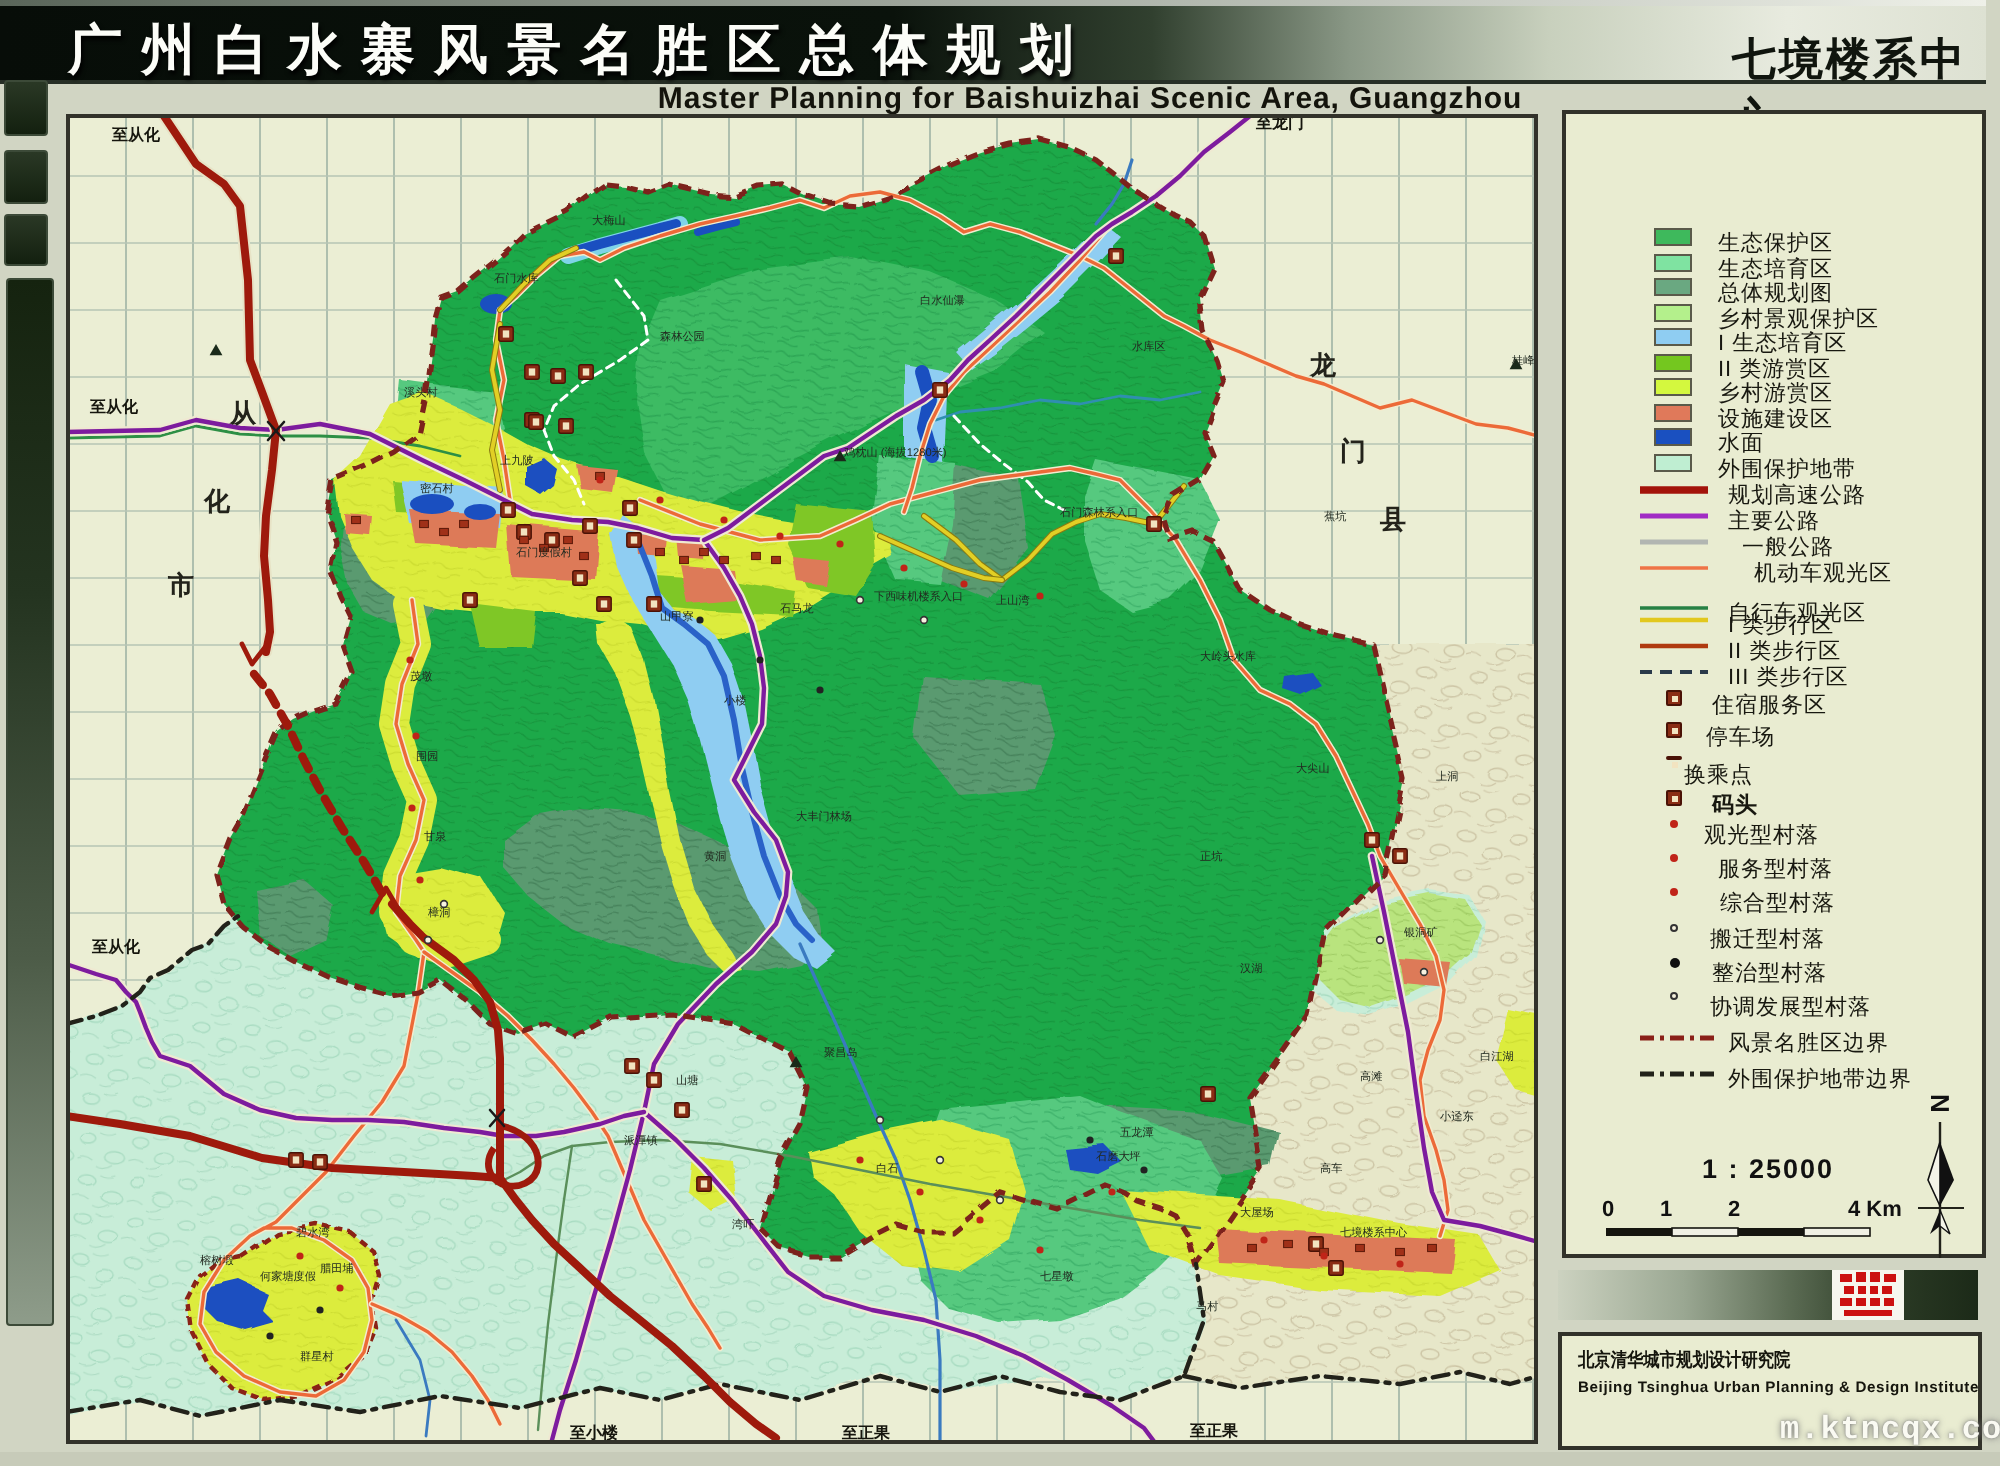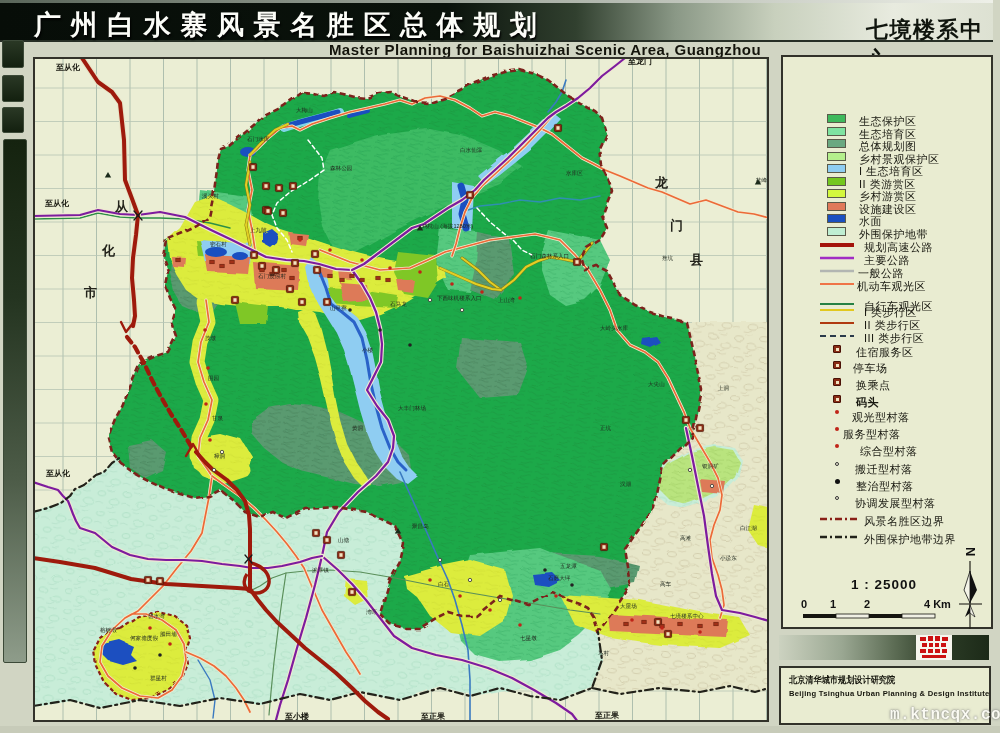--- a/index.html
+++ b/index.html
@@ -485,27 +485,27 @@
 <div class="lrow" style="top:196.2px">
       <svg class="lsvg" style="margin-left:-8px" width="36" height="10">
         <line x1="1" y1="5" x2="35" y2="5" stroke="#a12cc4" stroke-width="2.4"></line>
       </svg>
       <span class="lt" style="margin-left:9px">主要公路</span>
     </div>
 <div class="lrow" style="top:209.2px">
       <svg class="lsvg" style="margin-left:-8px" width="36" height="10">
         <line x1="1" y1="5" x2="35" y2="5" stroke="#b2b6b2" stroke-width="2.4"></line>
       </svg>
-      <span class="lt" style="margin-left:3px">一般公路</span>
+      <span class="lt" style="margin-left:16px">一般公路</span>
     </div>
 <div class="lrow" style="top:222.2px">
       <svg class="lsvg" style="margin-left:-8px" width="36" height="10">
         <line x1="1" y1="5" x2="35" y2="5" stroke="#ef7447" stroke-width="1.8"></line>
       </svg>
-      <span class="lt" style="margin-left:2px">机动车观光区</span>
+      <span class="lt" style="margin-left:22px">机动车观光区</span>
     </div>
 <div class="lrow" style="top:242px">
       <svg class="lsvg" style="margin-left:-8px" width="36" height="10">
         <line x1="1" y1="5" x2="35" y2="5" stroke="#268144" stroke-width="1.8"></line>
       </svg>
       <span class="lt" style="margin-left:9px">自行车观光区</span>
     </div>
 <div class="lrow" style="top:248.2px">
       <svg class="lsvg" style="margin-left:-8px" width="36" height="10">
         <line x1="1" y1="5" x2="35" y2="5" stroke="#e2c81e" stroke-width="2.2"></line>
@@ -525,35 +525,35 @@
       <span class="lt" style="margin-left:9px">III 类步行区</span>
     </div>
 <div class="lrow" style="top:287.5px;">
       <span class="micon"></span>
       <span class="lt" style="margin-left:15px">住宿服务区</span>
     </div>
 <div class="lrow" style="top:304.3px;">
       <span class="micon"></span>
       <span class="lt" style="margin-left:12px">停车场</span>
     </div>
-<div class="lrow" style="top:321.1px;">
+<div class="lrow" style="top:321.1px;flex-direction:column;">
       <span class="micon"></span>
       <span class="lt" style="margin-left:15px">换乘点</span>
     </div>
 <div class="lrow" style="top:337.9px;font-weight:bold;">
       <span class="micon"></span>
       <span class="lt" style="margin-left:15px">码头</span>
     </div>
 <div class="lrow" style="top:353.0px">
       <span class="dot" style="background:#c02418"></span>
       <span class="lt" style="">观光型村落</span>
     </div>
 <div class="lrow" style="top:370.2px">
       <span class="dot" style="background:#c02418"></span>
-      <span class="lt" style="margin-left:4px">服务型村落</span>
+      <span class="lt" style="margin-left:20px">服务型村落</span>
     </div>
 <div class="lrow" style="top:387.4px">
       <span class="dot" style="background:#c02418"></span>
       <span class="lt" style="margin-left:21px">综合型村落</span>
     </div>
 <div class="lrow" style="top:404.6px">
       <span class="dot" style="background:#f4f0dc;border:1px solid #333"></span>
       <span class="lt" style="margin-left:16px">搬迁型村落</span>
     </div>
 <div class="lrow" style="top:421.8px">

